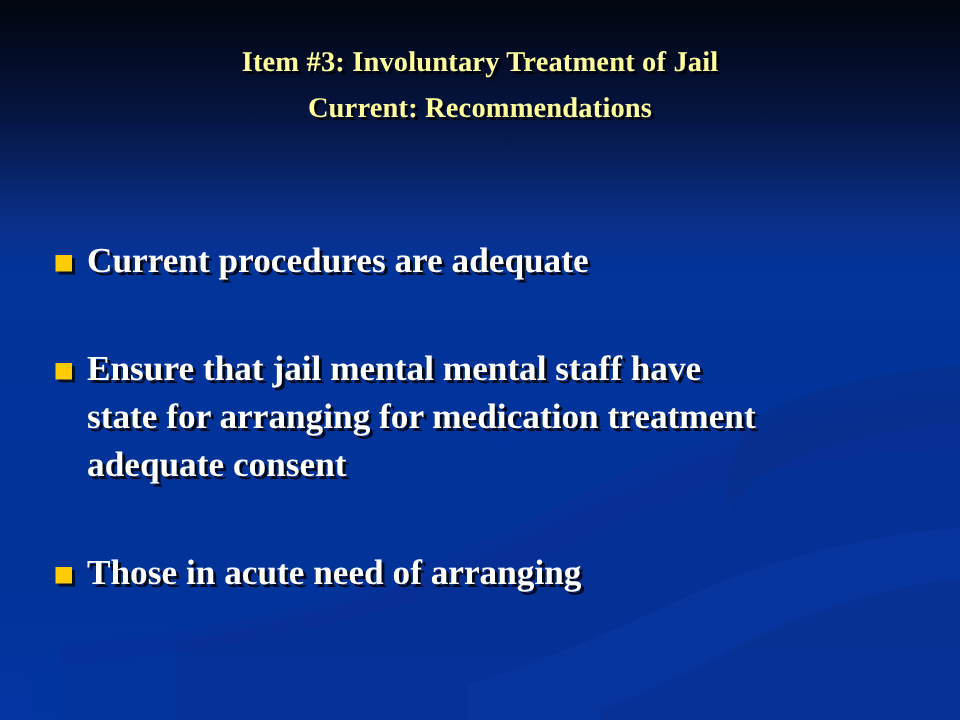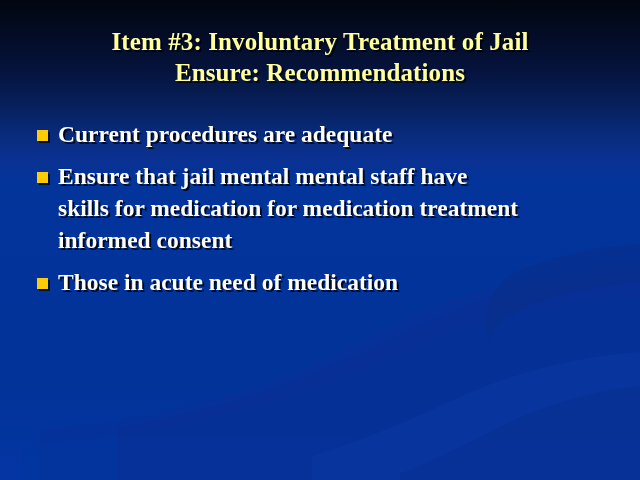--- a/index.html
+++ b/index.html
@@ -35,21 +35,21 @@
   }
 
   
   #title {
     position: absolute;
     top: 26px;
     left: 40px;
     right: 40px;
     text-align: center;
     color: #ffff9c;
-    font-size: 25px;
+    font-size: 19px;
     font-weight: bold;
     line-height: 31px;
     letter-spacing: 0.1px;
     text-shadow: 2px 2px 0 rgba(0,0,0,0.78);
   }
   #title .tline { display: block; white-space: nowrap; }
 
   
   #body {
     position: absolute;
@@ -71,61 +71,62 @@
     background: #ffcb05;
     box-shadow: 2px 2px 0 rgba(0,0,0,0.70);
   }
   .bullet-text {
     display: block;
     color: #ffffff;
     font-size: 23.5px;
     font-weight: bold;
     line-height: 32px;
     text-shadow: 2px 2px 0 rgba(0,0,0,0.80);
+    margin-top: 40px;
   }
   .bullet-text .ln { display: block; white-space: nowrap; }
 </style>
 </head>
 <body>
 
 <div id="slide">
 
   <svg id="swooshes" width="640" height="480" viewBox="0 0 640 480" aria-hidden="true">
     <path d="M640,262 C560,268 470,286 408,318 C350,348 300,372 240,392 C180,412 110,424 40,430 L40,480 L640,480 Z" fill="#0a3097" opacity="0.55"></path>
     <path d="M640,300 C566,300 486,316 424,344 C362,372 300,398 228,414 C160,430 90,440 20,446 L20,480 L640,480 Z" fill="#01359f" opacity="0.6"></path>
     <path d="M640,272 C576,276 500,290 442,316 C392,338 344,362 292,382 C238,402 176,418 118,428 L118,480 L640,480 Z" fill="#0c2f8e" opacity="0.35"></path>
     <path d="M516,272 C556,254 606,246 640,244 L640,282 C606,284 560,292 524,308 C498,320 486,334 492,344 C480,330 486,288 516,272 Z" fill="#0a2d88" opacity="0.5"></path>
     <path d="M640,352 C580,356 516,372 462,396 C414,418 366,440 312,456 L312,480 L640,480 Z" fill="#0d3ba8" opacity="0.35"></path>
     <path d="M640,386 C596,390 548,404 506,424 C470,442 436,460 400,474 L400,480 L640,480 Z" fill="#082b86" opacity="0.30"></path>
   </svg>
 
   <div id="title">
     <span class="tline">Item #3: Involuntary Treatment of Jail</span>
-    <span class="tline">Ensure: Recommendations</span>
+    <span class="tline">Current: Recommendations</span>
   </div>
 
   <div id="body">
 
     <div class="bullet-item">
       <span class="bullet-mark"></span>
       <span class="bullet-text">
         <span class="ln">Current procedures are adequate</span>
       </span>
     </div>
 
     <div class="bullet-item">
       <span class="bullet-mark"></span>
       <span class="bullet-text">
         <span class="ln">Ensure that jail mental mental staff have</span>
-        <span class="ln">skills for medication for medication treatment</span>
-        <span class="ln">informed consent</span>
+        <span class="ln">state for arranging for medication treatment</span>
+        <span class="ln">adequate consent</span>
       </span>
     </div>
 
     <div class="bullet-item">
       <span class="bullet-mark"></span>
       <span class="bullet-text">
-        <span class="ln">Those in acute need of medication</span>
+        <span class="ln">Those in acute need of arranging</span>
       </span>
     </div>
 
   </div>
 </div>
 
 </body></html>

